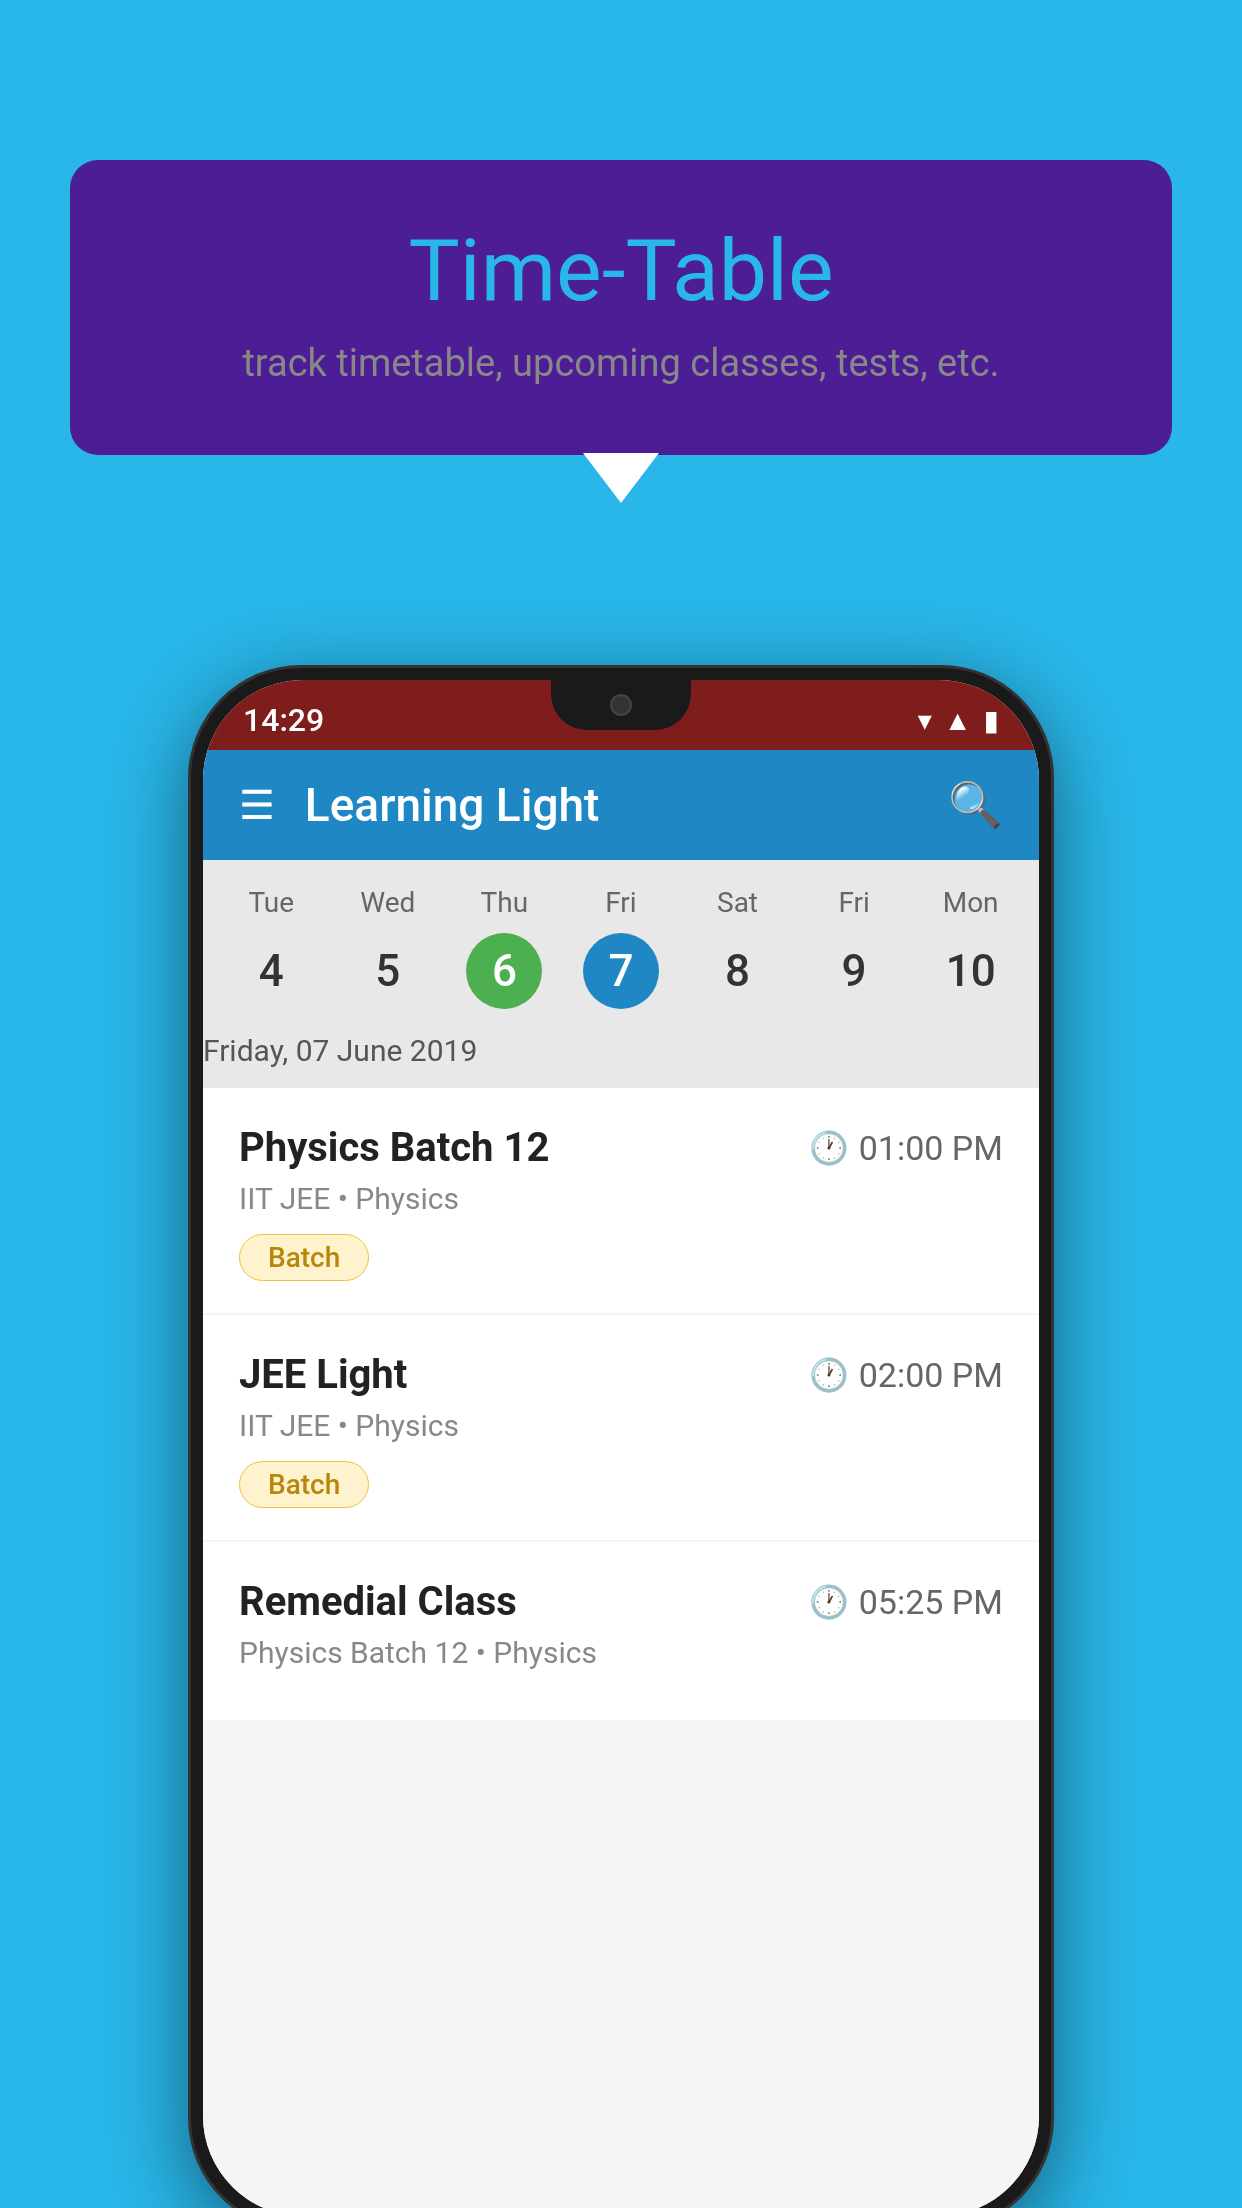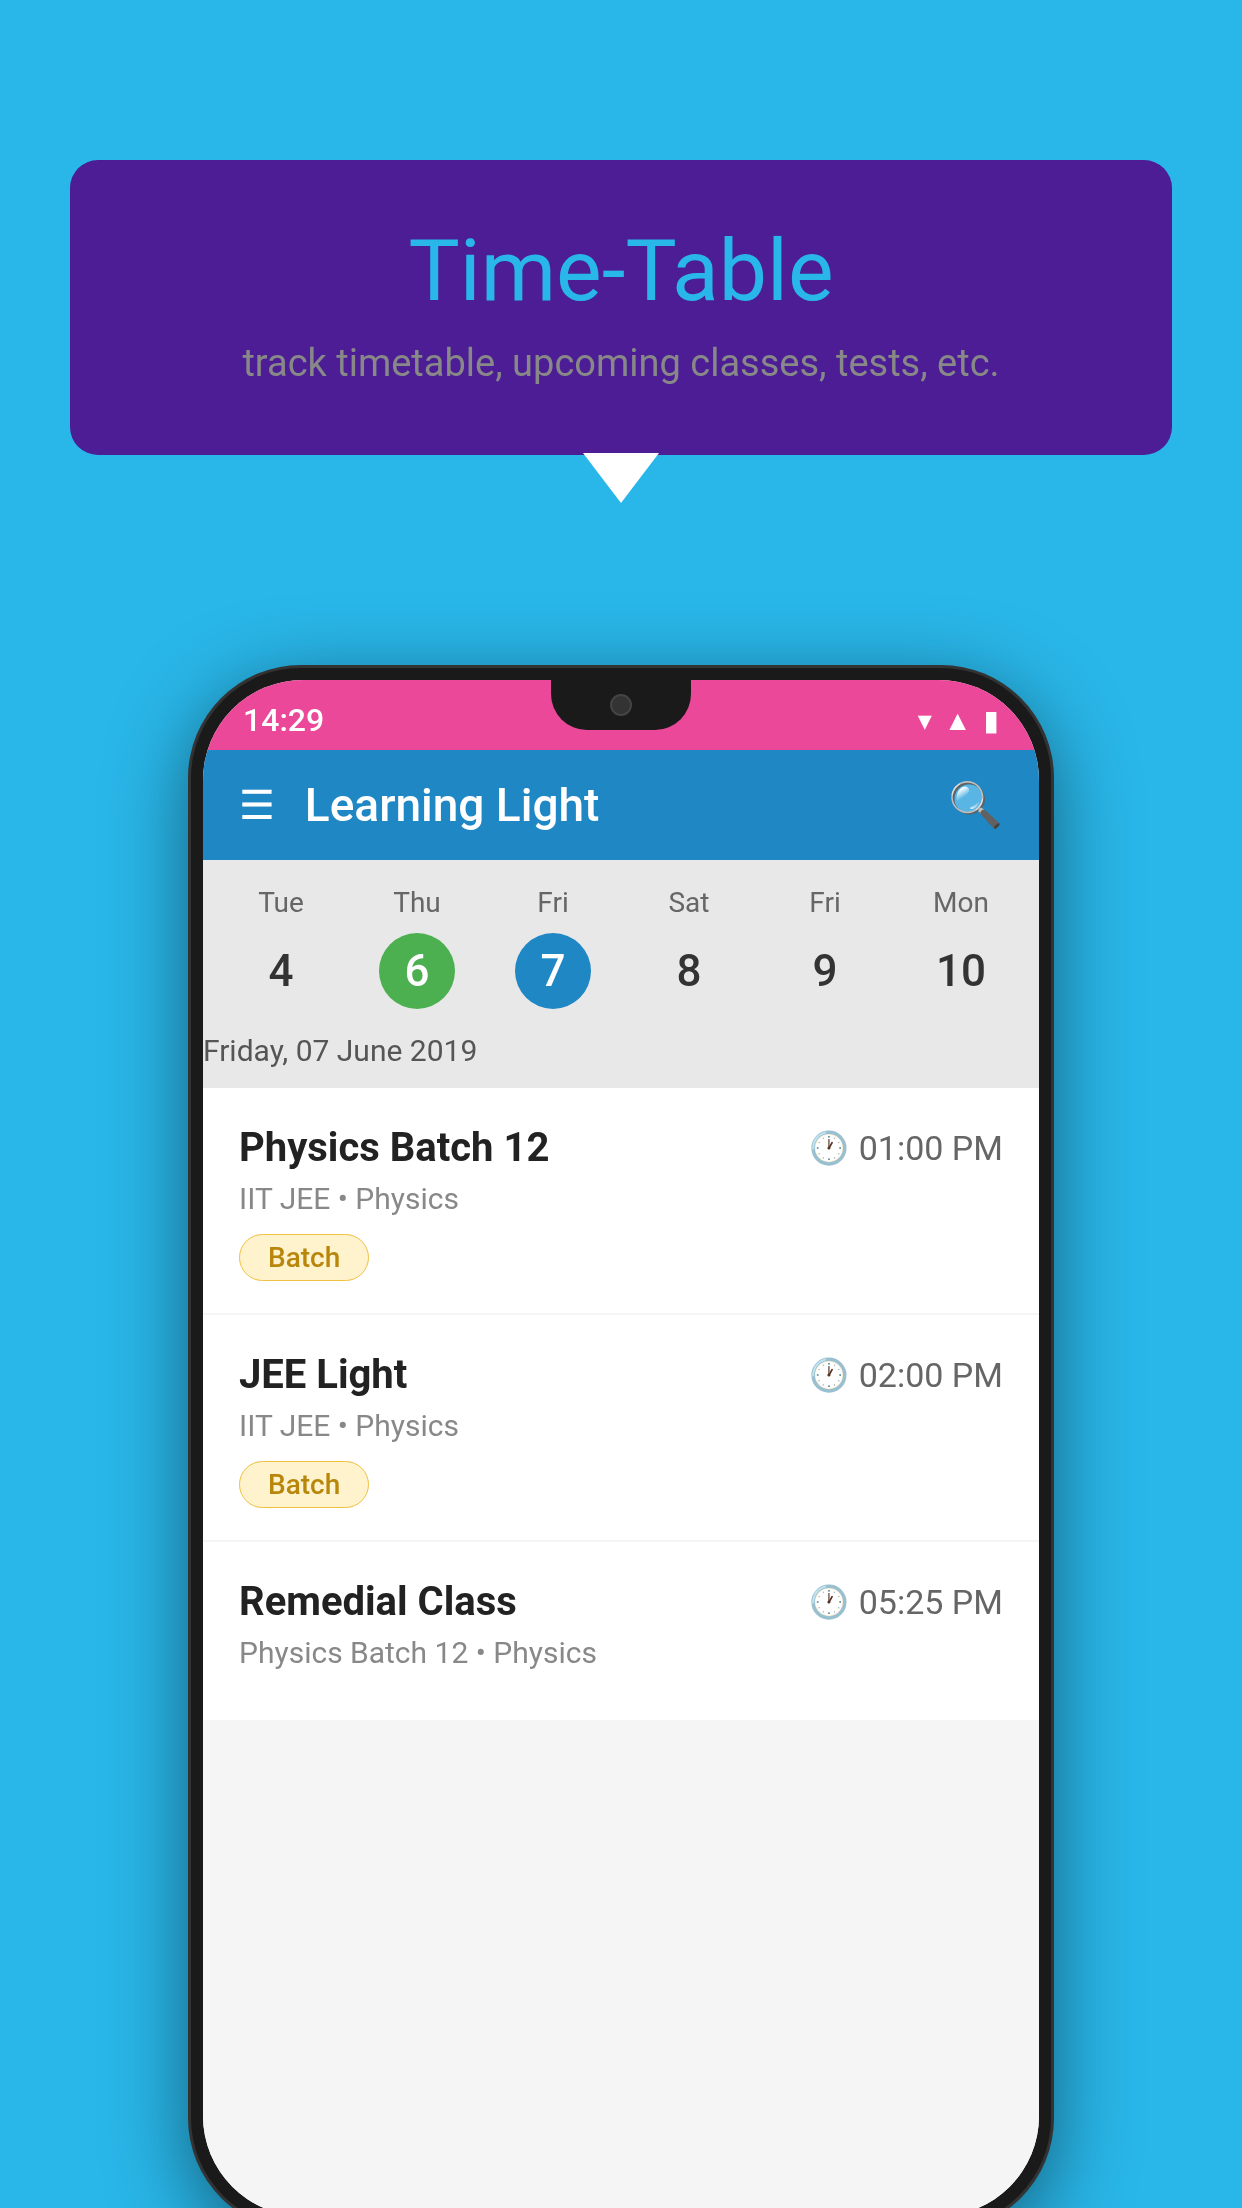--- a/index.html
+++ b/index.html
@@ -122,21 +122,21 @@
     .notch-camera {
       width: 22px;
       height: 22px;
       background: #333;
       border-radius: 50%;
       border: 2px solid #444;
     }
 
     
     .status-bar {
-      background: #ec4899;
+      background: #7f1d1d;
       height: 70px;
       display: flex;
       align-items: center;
       justify-content: space-between;
       padding: 0 40px;
       padding-top: 10px;
     }
 
     .status-time {
       color: white;
@@ -337,20 +337,24 @@
         </div>
 
         <div class="calendar-header">
           <div class="days-row">
 
             <div class="day-col">
               <span class="day-name">Tue</span>
               <span class="day-num">4</span>
             </div>
 
+            <div class="day-col">
+              <span class="day-name">Wed</span>
+              <span class="day-num">5</span>
+            </div>
 
             <div class="day-col">
               <span class="day-name">Thu</span>
               <span class="day-num today">6</span>
             </div>
 
             <div class="day-col">
               <span class="day-name">Fri</span>
               <span class="day-num selected">7</span>
             </div>

